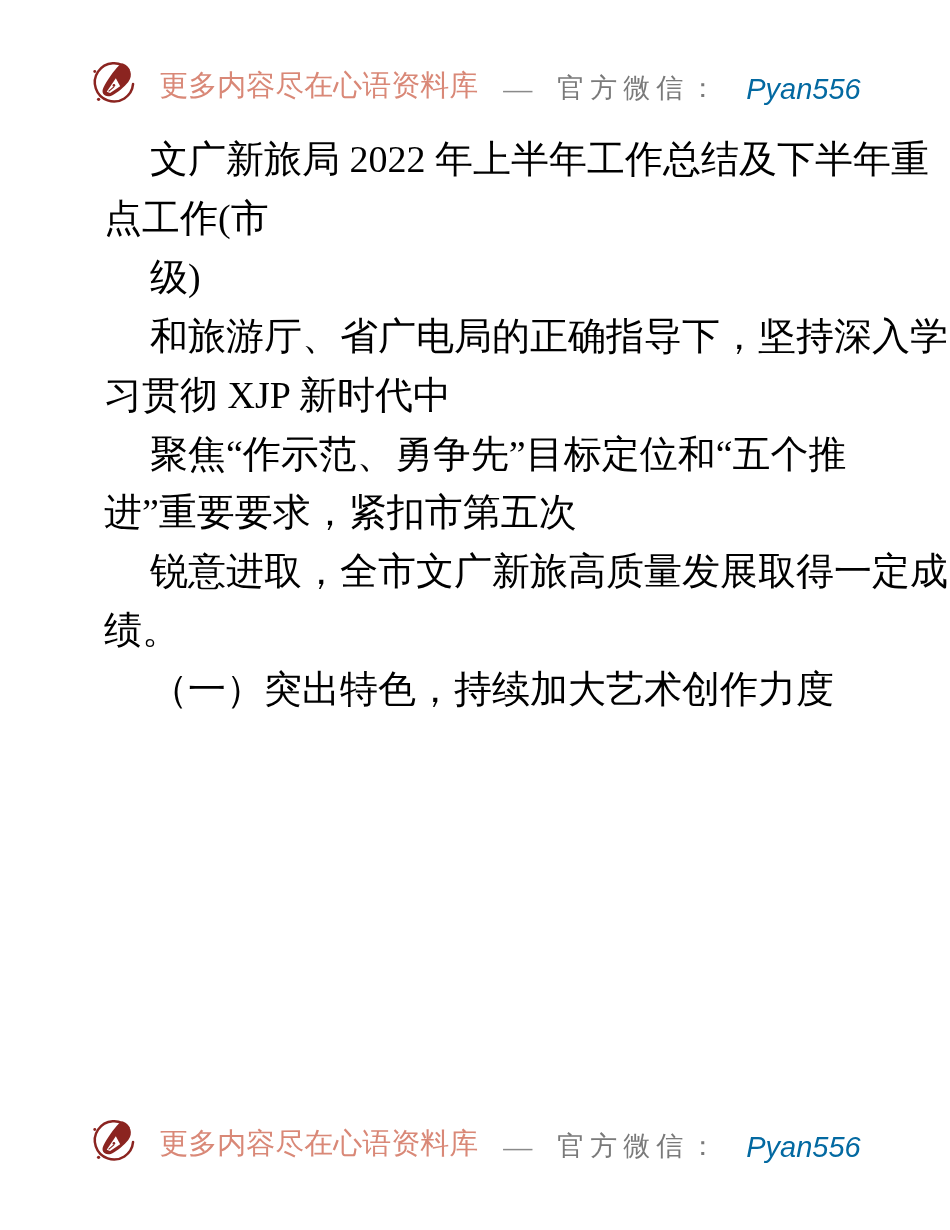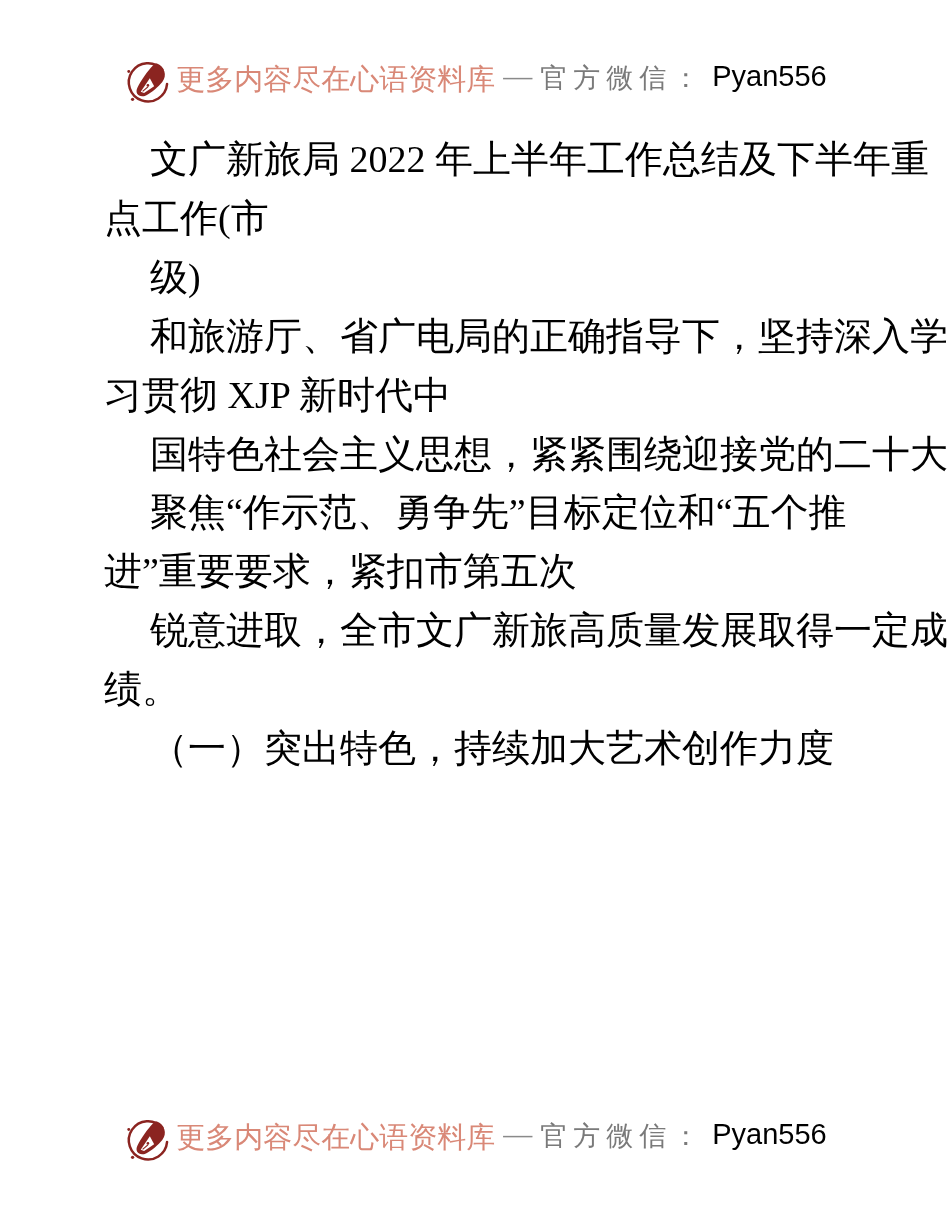--- a/index.html
+++ b/index.html
@@ -12,22 +12,22 @@
     font-family: "Liberation Serif", "DejaVu Serif", serif;
   }
 
   
   .watermark {
     position: absolute;
     left: 0;
     right: 0;
     display: flex;
     justify-content: center;
-    align-items: flex-start;
-    gap: 7px;
+    align-items: flex-end;
+    gap: 24px;
     white-space: nowrap;
   }
   .watermark.header { top: 60px; }
   .watermark.footer { top: 1118px; }
   .wm-logo { width: 46px; height: 46px; flex: 0 0 auto; display: inline-block; }
   .wm-brand {
     color: #d98877;
     font-size: 29px;
     font-family: "Liberation Serif", "DejaVu Serif", serif;
   }
@@ -36,23 +36,24 @@
     font-size: 29px;
     margin: 0 1px;
   }
   .wm-label {
     color: #7a7a7a;
     font-size: 27px;
     letter-spacing: 6px;
     font-family: "Liberation Serif", "DejaVu Serif", serif;
   }
   .wm-id {
-    color: #000000;
+    color: #0369a1;
     font-size: 29px;
     font-family: "Liberation Sans", "DejaVu Sans", sans-serif;
+    font-style: italic;
   }
 
   
   .content {
     position: absolute;
     top: 130px;
     left: 104px;
     width: 800px;
     color: #000000;
     font-size: 38px;
@@ -84,21 +85,20 @@
       <span class="wm-label">官方微信：</span>
       <span class="wm-id">Pyan556</span>
   </div>
 
   <div class="content">
     <div class="line indent">文广新旅局 2022 年上半年工作总结及下半年重</div>
     <div class="line">点工作(市</div>
     <div class="line indent">级)</div>
     <div class="line indent">和旅游厅、省广电局的正确指导下，坚持深入学</div>
     <div class="line">习贯彻 XJP 新时代中</div>
-    <div class="line indent">国特色社会主义思想，紧紧围绕迎接党的二十大</div>
     <div class="line indent">聚焦“作示范、勇争先”目标定位和“五个推</div>
     <div class="line">进”重要要求，紧扣市第五次</div>
     <div class="line indent">锐意进取，全市文广新旅高质量发展取得一定成</div>
     <div class="line">绩。</div>
     <div class="line indent">（一）突出特色，持续加大艺术创作力度</div>
   </div>
 
   <div class="watermark footer">
     <span class="wm-logo">
       <svg viewBox="0 0 48 48" width="46" height="46" aria-hidden="true">

